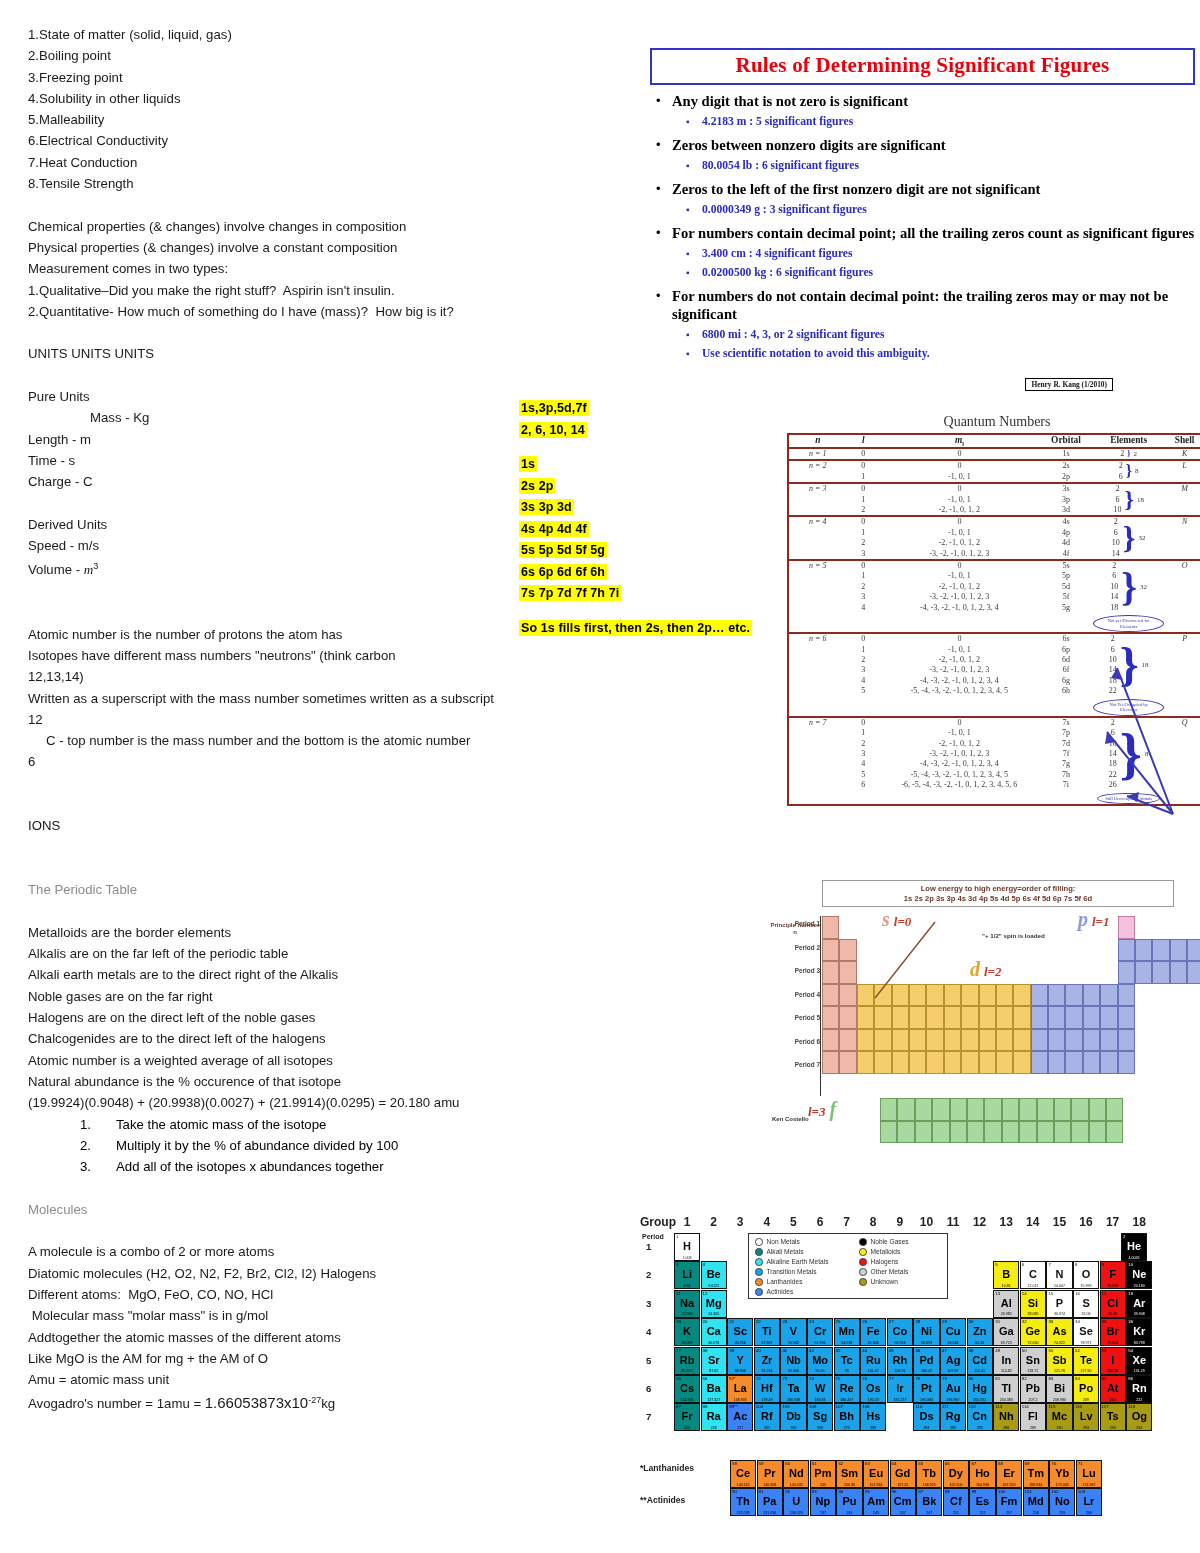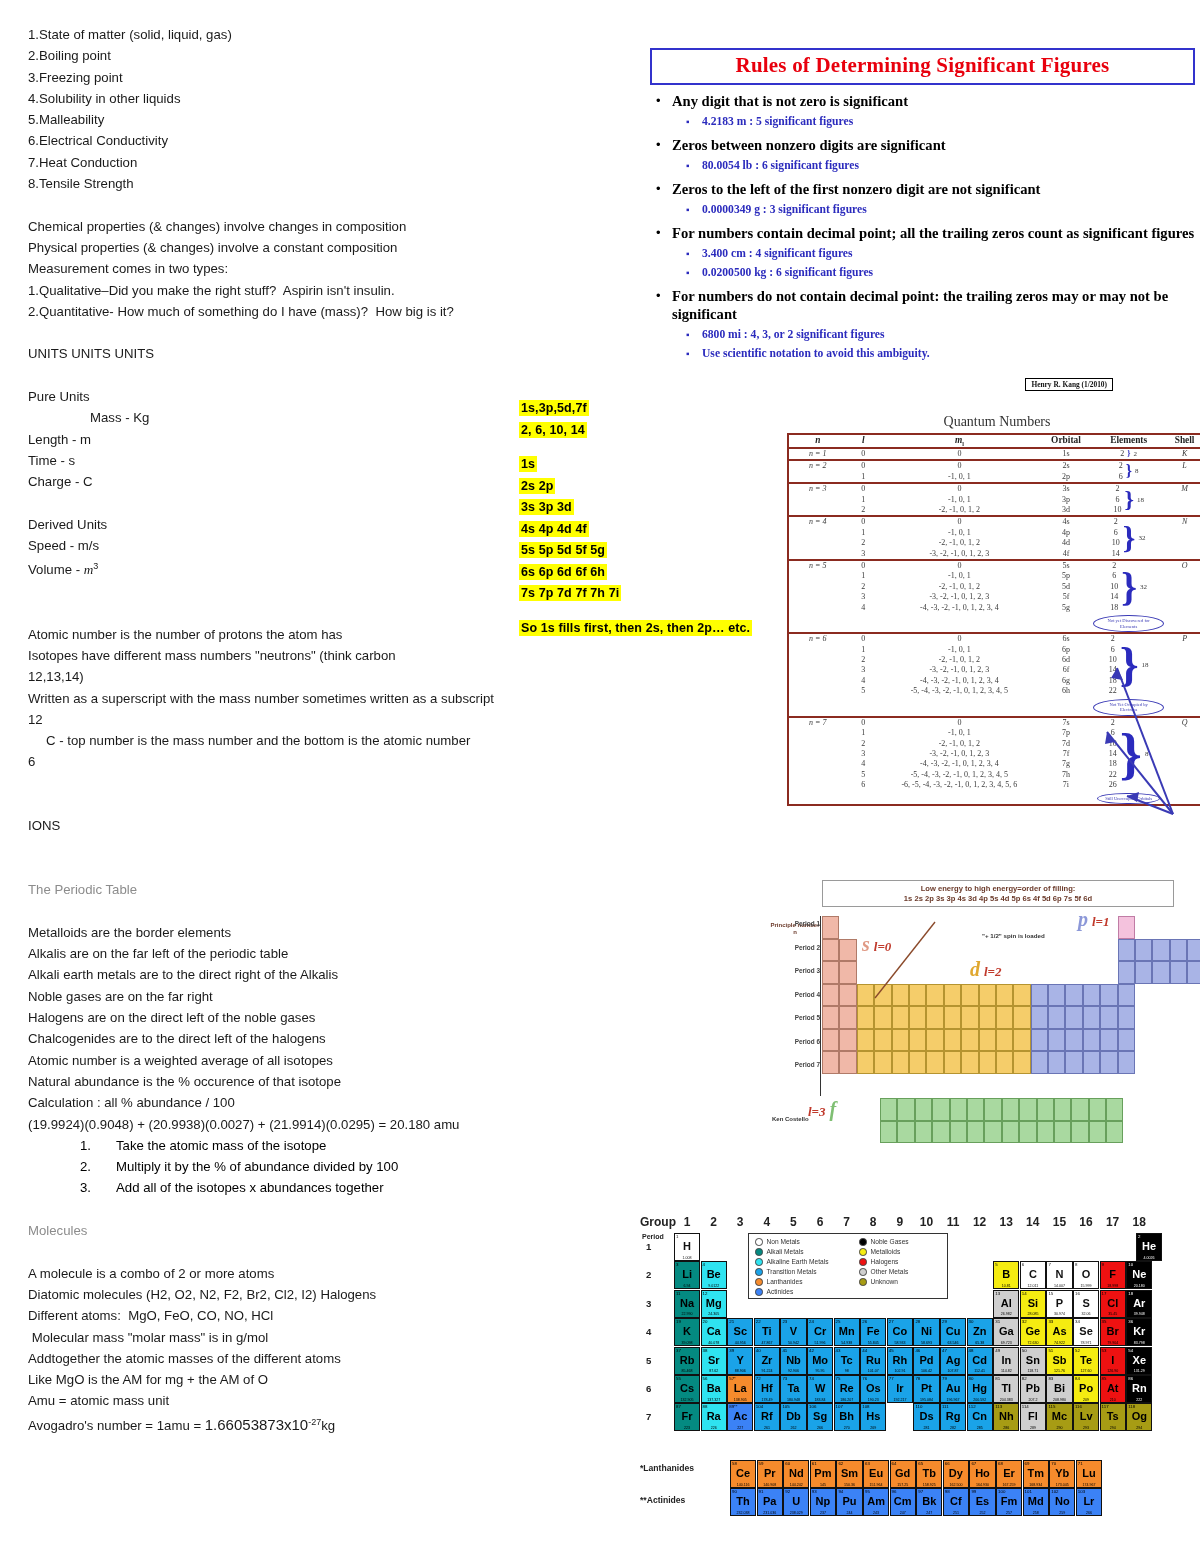--- a/index.html
+++ b/index.html
@@ -190,21 +190,20 @@
   <div class="blank"></div>
   <div id="periodic-block">
       <div class="note-line">Metalloids are the border elements</div>
       <div class="note-line">Alkalis are on the far left of the periodic table</div>
       <div class="note-line">Alkali earth metals are to the direct right of the Alkalis</div>
       <div class="note-line">Noble gases are on the far right</div>
       <div class="note-line">Halogens are on the direct left of the noble gases</div>
       <div class="note-line">Chalcogenides are to the direct left of the halogens</div>
       <div class="note-line">Atomic number is a weighted average of all isotopes</div>
       <div class="note-line">Natural abundance is the % occurence of that isotope</div>
-      <div class="note-line">Calculation : all % abundance / 100</div>
       <div class="note-line">(19.9924)(0.9048) + (20.9938)(0.0027) + (21.9914)(0.0295) = 20.180 amu</div>
     </div>
   <div id="calc-steps">
       <div class="num-item"><span class="n">1.</span><span>Take the atomic mass of the isotope</span></div>
       <div class="num-item"><span class="n">2.</span><span>Multiply it by the % of abundance divided by 100</span></div>
       <div class="num-item"><span class="n">3.</span><span>Add all of the isotopes x abundances together</span></div>
     </div>
   <div class="blank"></div>
   <div class="section-head">Molecules</div>
   <div class="blank"></div>
@@ -611,21 +610,21 @@
         <div class="ob-cell c-f"></div>
         <div class="ob-cell c-f"></div>
         <div class="ob-cell c-f"></div>
         <div class="ob-cell c-f"></div>
         <div class="ob-cell c-f"></div>
         <div class="ob-cell c-f"></div>
         <div class="ob-cell c-f"></div>
         <div class="ob-cell c-f"></div>
       </div>
     </div>
-  <div class="blk-lbl" style="left:92px; top:28px;margin-top:25px;">
+  <div class="blk-lbl" style="left:112px; top:28px;">
     <span class="blk-letter" style="color:#e09a85;">s</span>
     <span class="blk-eq">l=0</span>
   </div>
   <div class="blk-lbl" style="left:308px; top:28px;">
     <span class="blk-letter" style="color:#8c98d8;">p</span>
     <span class="blk-eq">l=1</span>
   </div>
   <div class="blk-lbl" style="left:200px; top:78px;">
     <span class="blk-letter" style="color:#e0a830;">d</span>
     <span class="blk-eq">l=2</span>
@@ -669,21 +668,21 @@
       <div class="pt-per" style="top: 82.8px;">3</div>
       <div class="pt-per" style="top: 111.2px;">4</div>
       <div class="pt-per" style="top: 139.6px;">5</div>
       <div class="pt-per" style="top: 168px;">6</div>
       <div class="pt-per" style="top: 196.4px;">7</div>
       <div class="pt-cell g-nonmetal" style="left: 34px; top: 18px;">
         <div class="pt-z">1</div>
         <div class="pt-sym">H</div>
         <div class="pt-mass">1.008</div>
       </div>
-      <div class="pt-cell g-noble" style="left: 496px; top: 18px;">
+      <div class="pt-cell g-noble" style="left: 481px; top: 18px;">
         <div class="pt-z">2</div>
         <div class="pt-sym">He</div>
         <div class="pt-mass">4.0026</div>
       </div>
       <div class="pt-cell g-alkali" style="left: 34px; top: 46.4px;">
         <div class="pt-z">3</div>
         <div class="pt-sym">Li</div>
         <div class="pt-mass">6.94</div>
       </div>
       <div class="pt-cell g-alkaline" style="left: 60.6px; top: 46.4px;">

